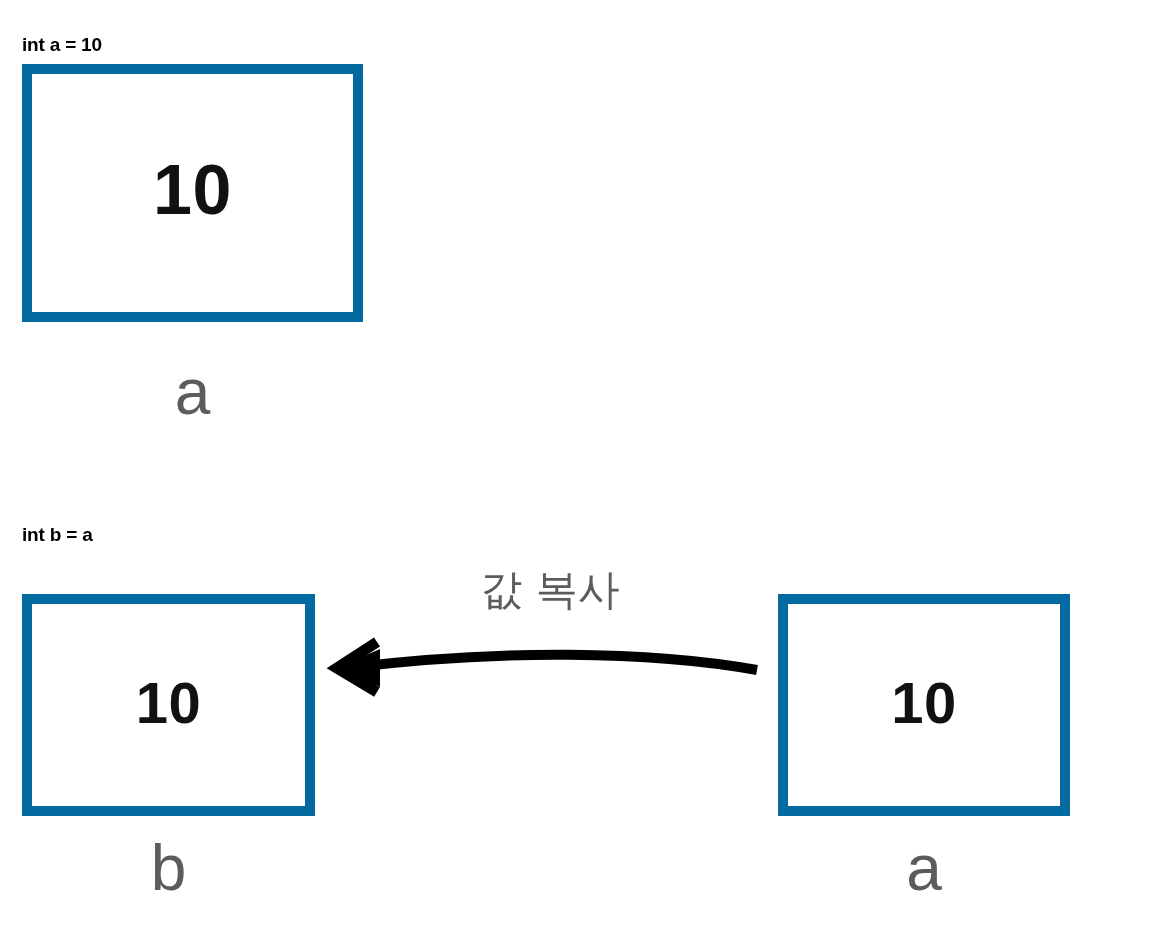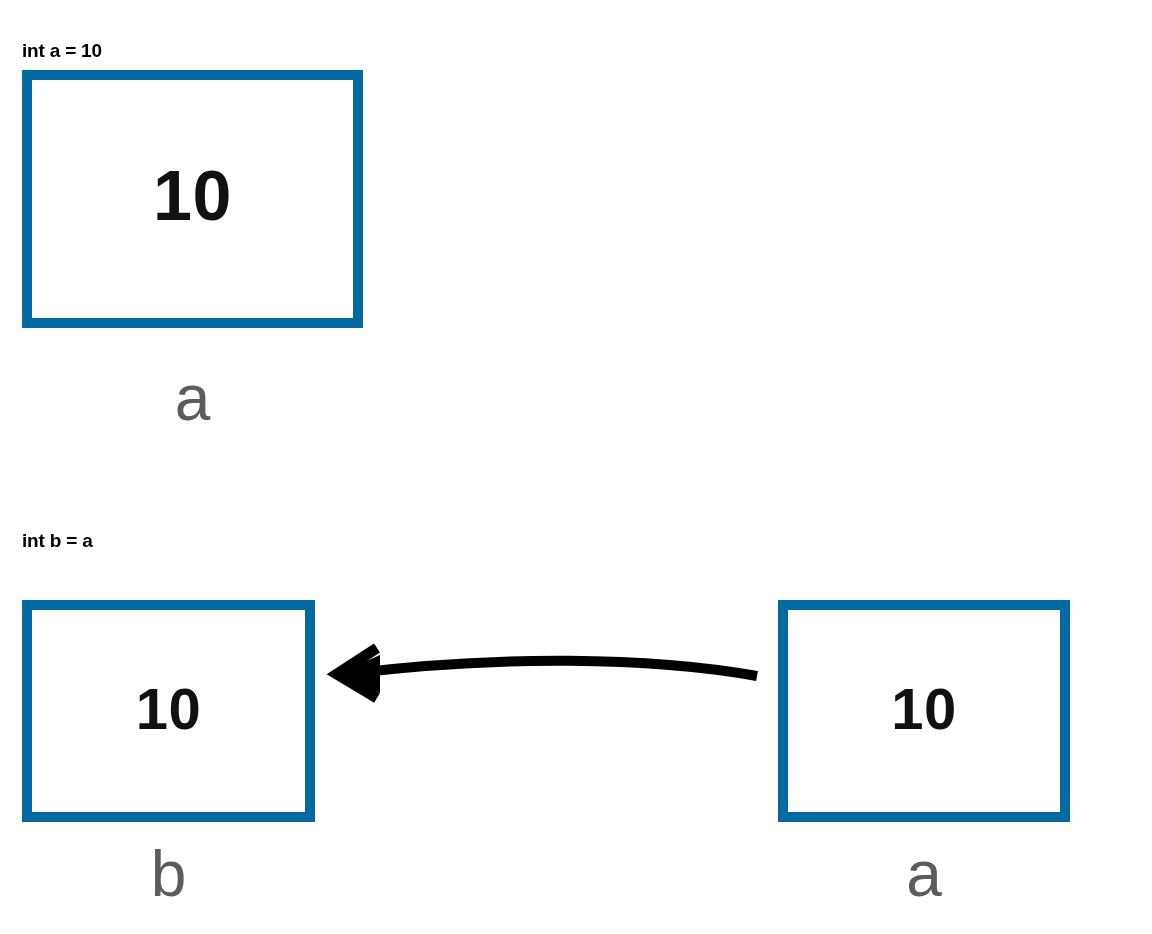--- a/index.html
+++ b/index.html
@@ -12,21 +12,21 @@
     height: 934px;
     position: relative;
     overflow: hidden;
     font-family: "Liberation Sans", "DejaVu Sans", sans-serif;
     -webkit-font-smoothing: antialiased;
   }
 
   .canvas {
     position: absolute;
     left: 0;
-    top: 14px;
+    top: 8px;
     width: 1152px;
     height: 751px;
   }
 
   
   .code-label {
     position: absolute;
     font-family: "Liberation Sans", "DejaVu Sans", sans-serif;
     font-weight: bold;
     font-size: 19px;
@@ -164,20 +164,21 @@
   </div>
 
   <div class="var-label" id="var-b-bottom">b</div>
 
   <div class="mem-box" id="box-a-bottom">
     <span class="mem-value">10</span>
   </div>
 
   <div class="var-label" id="var-a-bottom">a</div>
 
+  <div id="copy-annotation">값 복사</div>
 
   <svg id="copy-arrow-svg" viewBox="0 0 460 80">
 
     <path d="M 437 47 C 330 28, 180 26, 26 45" fill="none" stroke="#000000" stroke-width="10" stroke-linecap="butt"></path>
 
     <path d="M 57 19 L 17 45 L 57 69" fill="none" stroke="#000000" stroke-width="11" stroke-linecap="butt" stroke-linejoin="miter"></path>
 
     <path d="M 17 45 L 60 26 L 60 64 Z" fill="#000000" stroke="none"></path>
   </svg>
 

